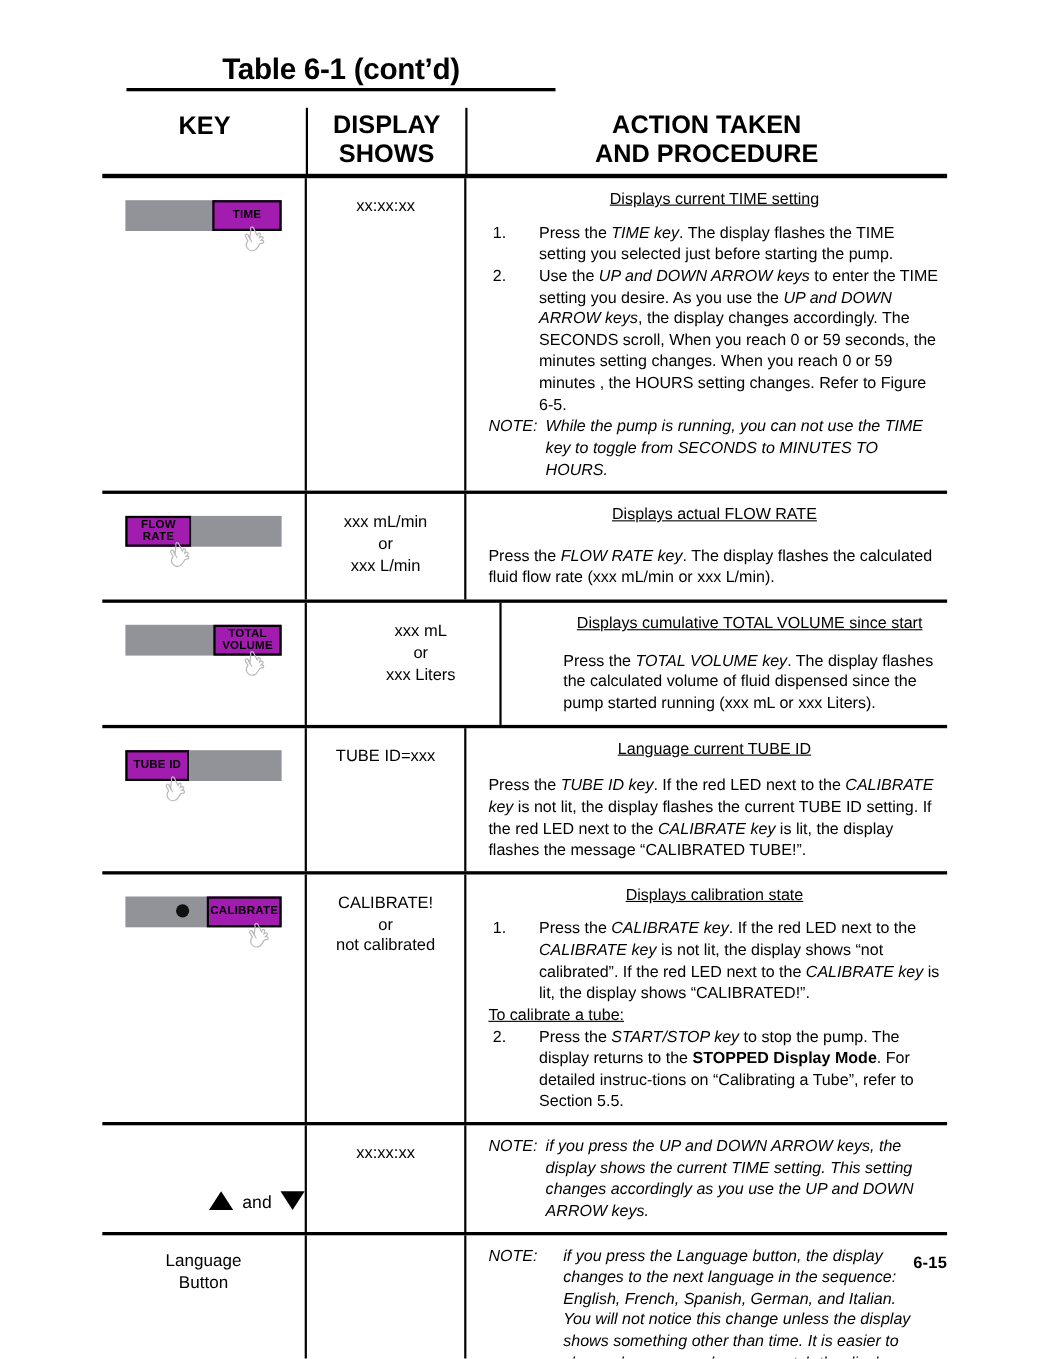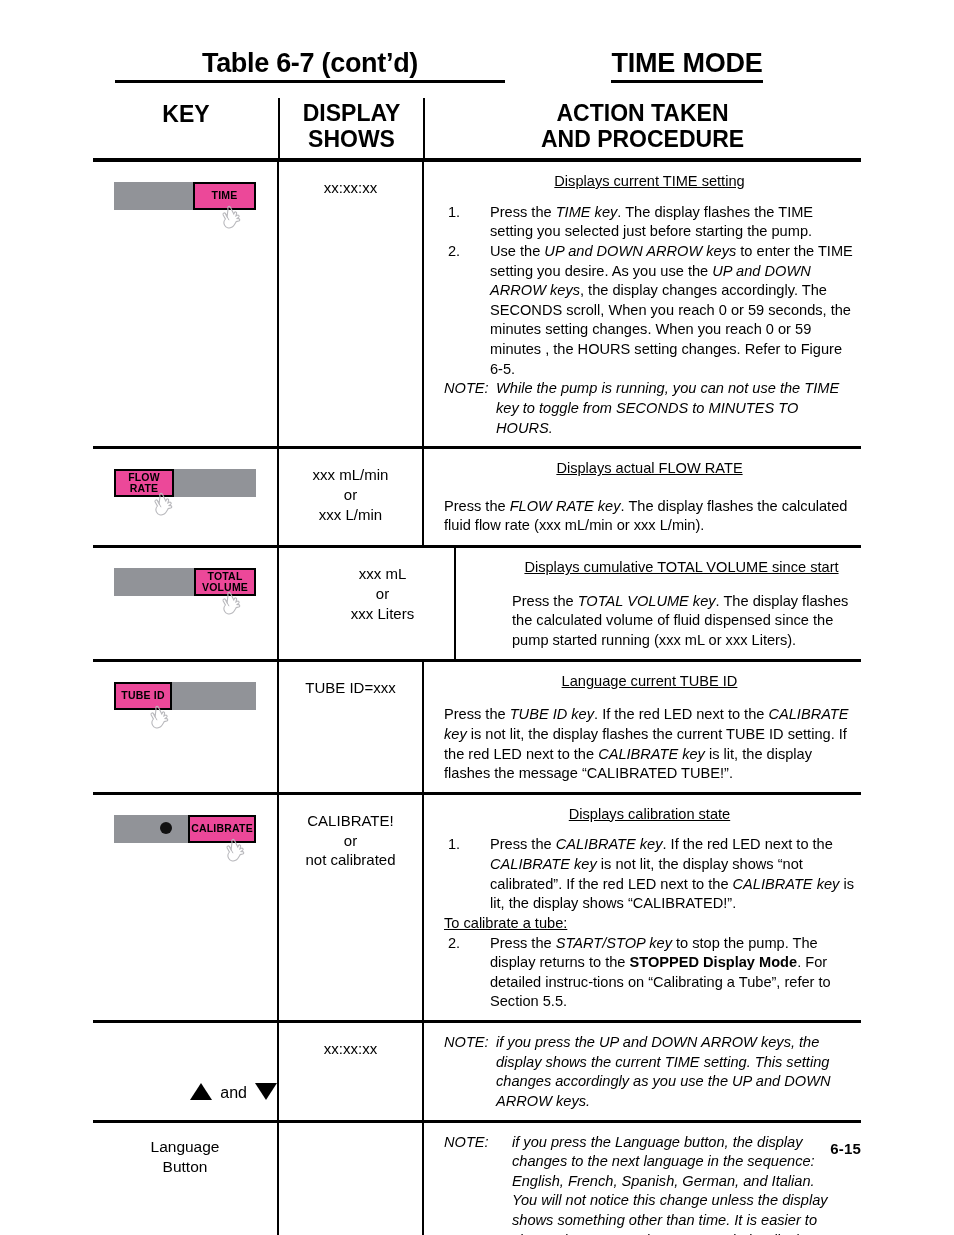--- a/index.html
+++ b/index.html
@@ -154,21 +154,21 @@
     position: relative;
     padding-top: 20px;
     padding-bottom: 6px;
     width: 100%;
   }
   .kb-gray {
     background: #919398;
     flex: 1;
   }
   .kb-label {
-    background: #ec4899;
+    background: #a21caf;
     border: 2px solid #000;
     box-sizing: border-box;
     display: flex;
     align-items: center;
     justify-content: center;
     text-align: center;
     font-size: 10.5px;
     font-weight: bold;
     line-height: 1.05;
     letter-spacing: 0.2px;
@@ -272,24 +272,21 @@
     font-weight: bold;
     letter-spacing: 0.2px;
   }
 </style>
 </head>
 <body>
 
 <div class="page">
 
   <div class="title-row">
-    <span class="title-main">Table 6-7 (cont’d)</span>
-    <span class="title-mode-wrap">
-      <span class="title-mode">TIME MODE</span>
-    </span>
+    <span class="title-main">Table 6-1 (cont’d)</span>
   </div>
 
   <div class="col-headers">
     <div class="ch-key">KEY</div>
     <div class="ch-display">
       <div>DISPLAY</div>
       <div>SHOWS</div>
     </div>
     <div class="ch-action">
       <div>ACTION TAKEN</div>

